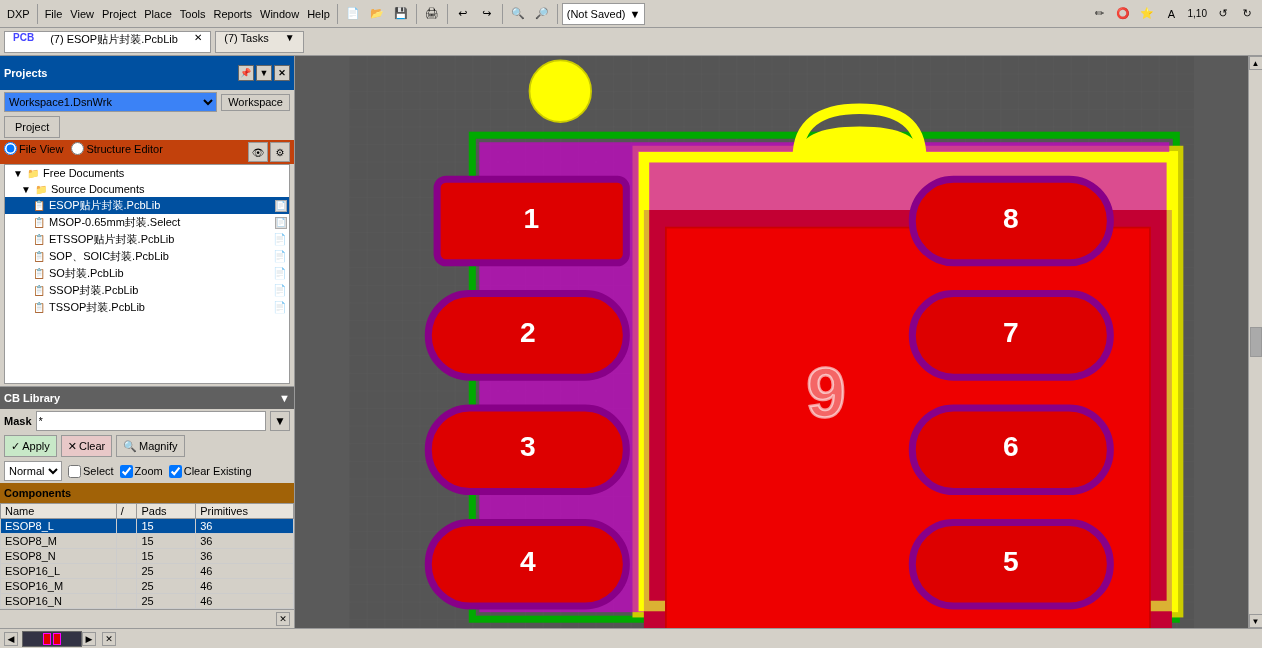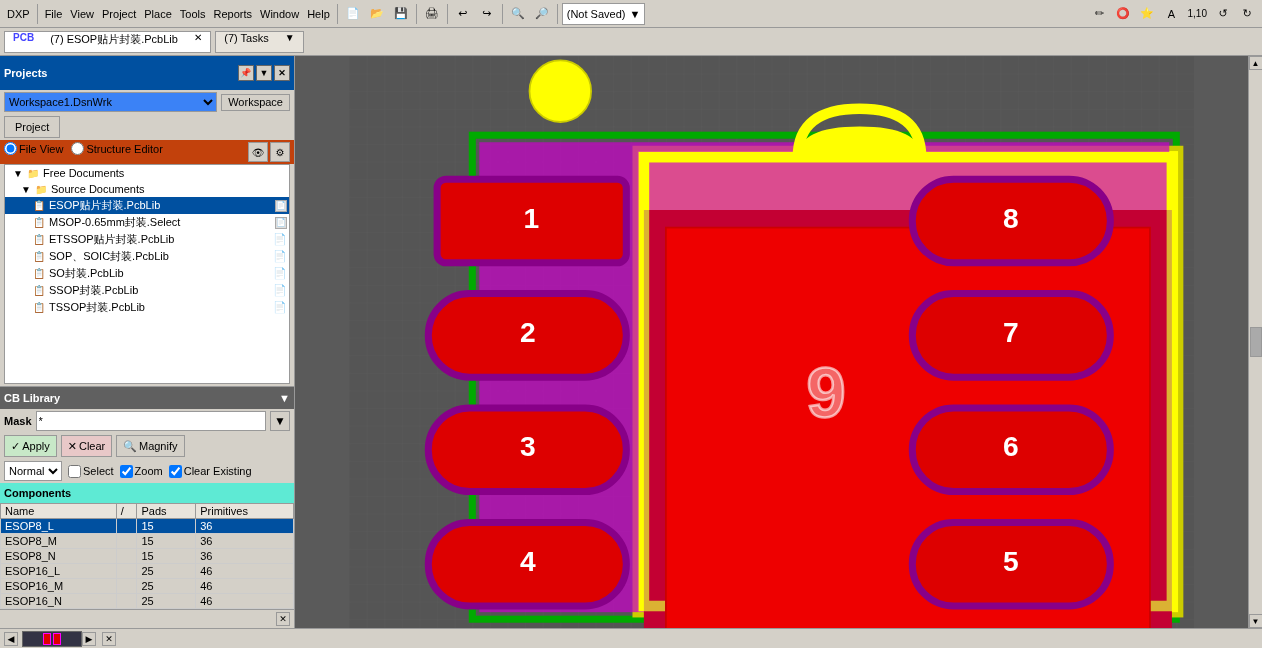--- a/index.html
+++ b/index.html
@@ -58,21 +58,21 @@
     .apply-btn { background: #c8e8c8; }
     .clear-btn { background: #e8c8c8; }
     .magnify-btn { background: #d4d0c8; }
 
     .options-row { display: flex; align-items: center; padding: 2px 4px; gap: 6px; }
     .normal-select { height: 20px; font-size: 11px; border: 1px solid #999; background: white; }
     .checkbox-item { display: flex; align-items: center; gap: 2px; font-size: 11px; cursor: pointer; }
 
     
     .components { flex-shrink: 0; }
-    .comp-header { height: 20px; background: #5eead4; padding: 0 4px; display: flex; align-items: center; font-size: 11px; font-weight: bold; }
+    .comp-header { height: 20px; background: #a16207; padding: 0 4px; display: flex; align-items: center; font-size: 11px; font-weight: bold; }
     .comp-table { width: 100%; border-collapse: collapse; font-size: 11px; }
     .comp-table th { background: #e8e4dc; border: 1px solid #999; padding: 1px 4px; text-align: left; font-weight: normal; cursor: pointer; }
     .comp-table td { border: 1px solid #ccc; padding: 1px 4px; }
     .comp-row-selected td { background: #0050a0; color: white; }
 
     
     .canvas { flex: 1; background: #5a5a5a; position: relative; overflow: hidden; }
     .canvas svg { width: 100%; height: 100%; }
 
     

